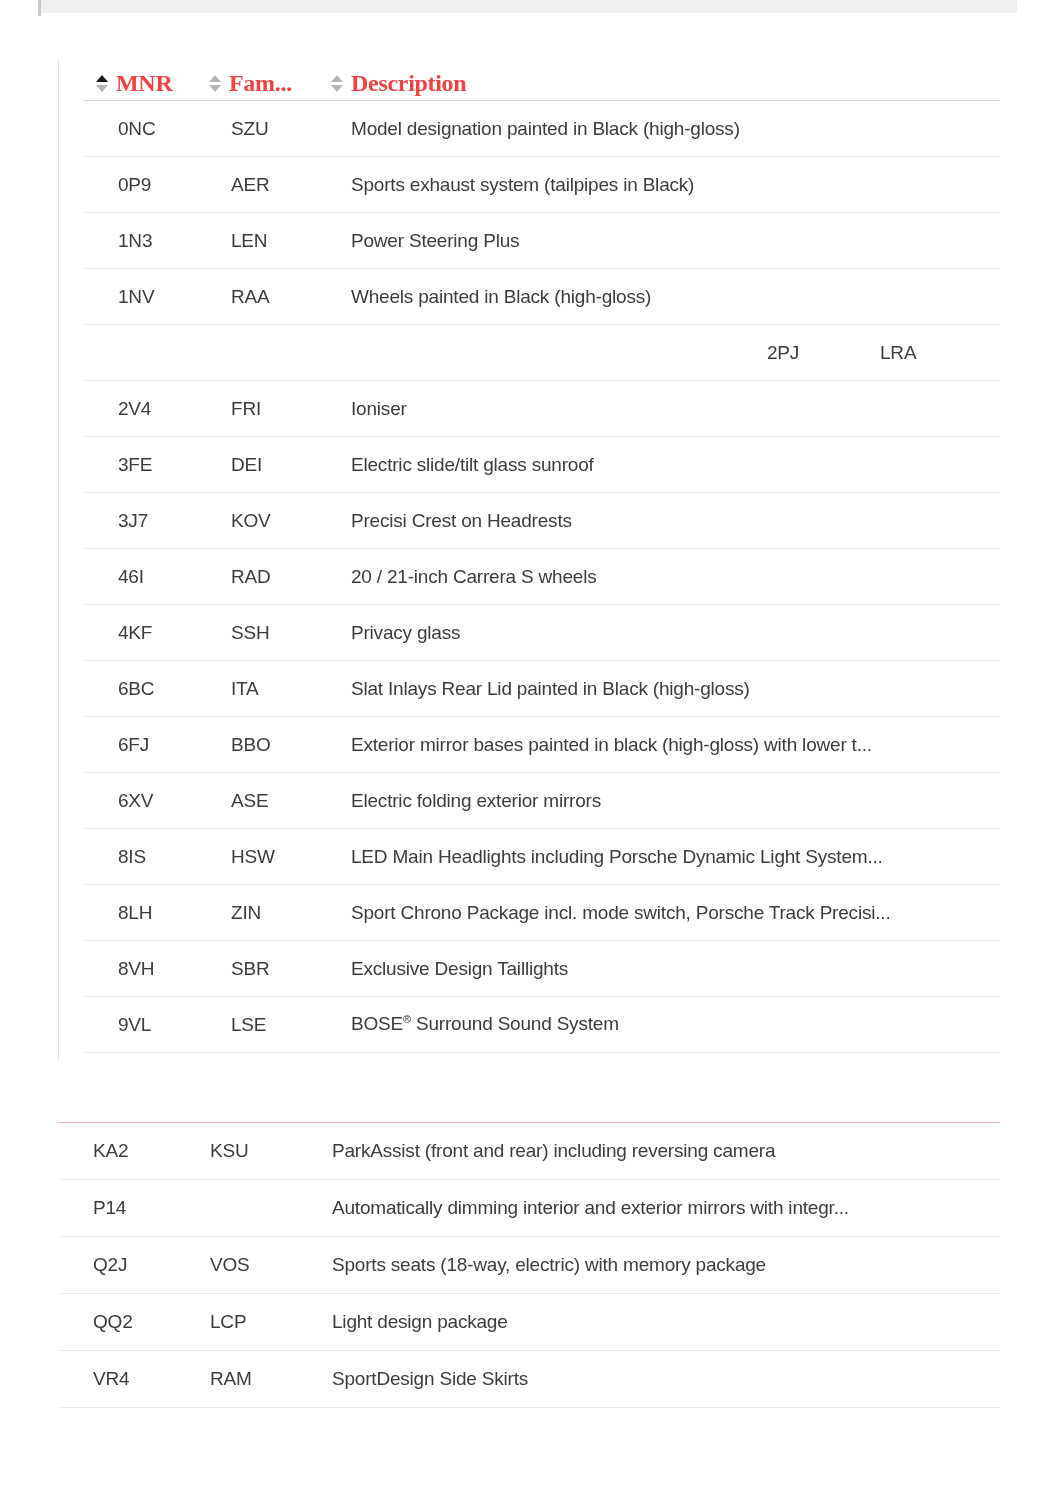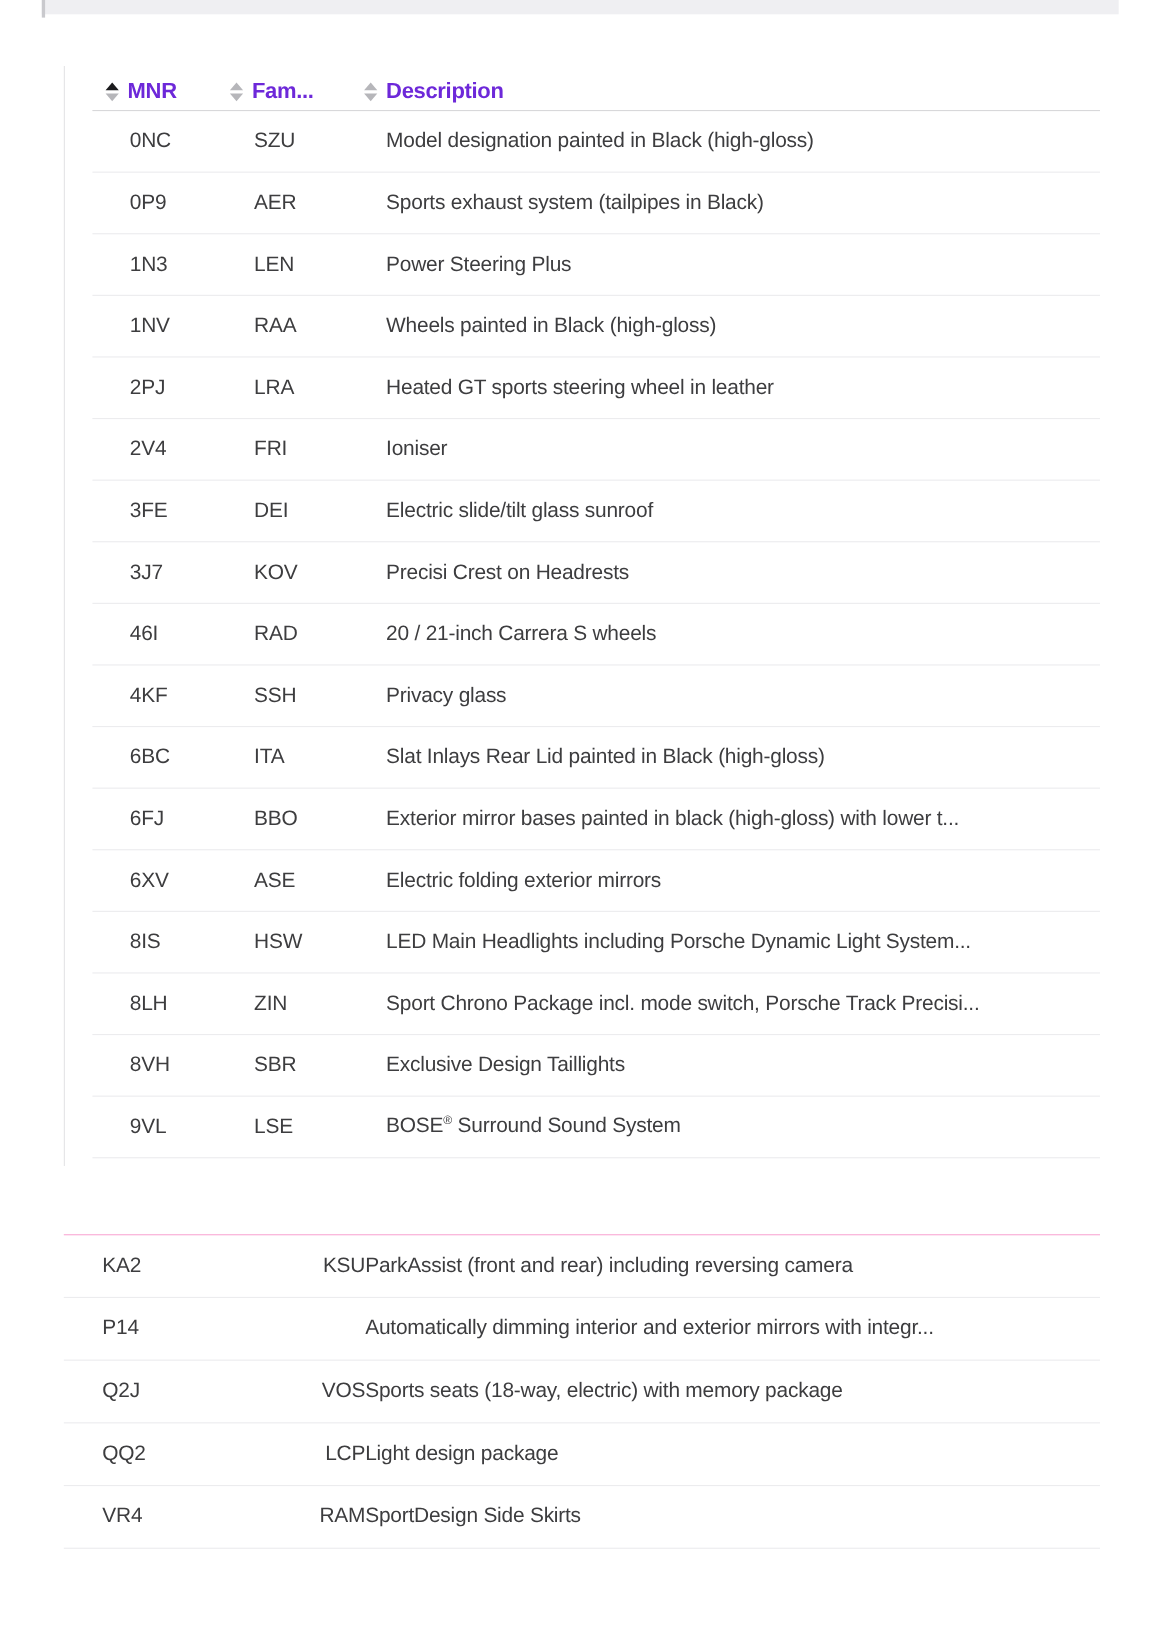--- a/index.html
+++ b/index.html
@@ -31,21 +31,21 @@
   .t1-header .hdr-rule {
     position: absolute; left: 25px; right: 0; bottom: 0; height: 1px;
     background: #d8d8da;
   }
   .hdr-cell {
     position: absolute; top: 0; height: 41px;
     display: flex; align-items: center; gap: 8px; padding-top: 5px;
     cursor: pointer;
   }
   .hdr-label {
-    font-size: 20px; font-weight: bold; color: #6d28d9; letter-spacing: -0.3px;
+    font-size: 24px; font-weight: bold; color: #ef4444; letter-spacing: -0.3px; font-family: Liberation Serif, serif;
   }
   .sort-icon { display: inline-flex; flex-direction: column; gap: 3px; width: 12px; }
   .tri-up {
     width: 0; height: 0;
     border-left: 6px solid transparent; border-right: 6px solid transparent;
     border-bottom: 7px solid #b6b6ba;
   }
   .tri-down {
     width: 0; height: 0;
     border-left: 6px solid transparent; border-right: 6px solid transparent;
@@ -68,21 +68,21 @@
   .table2 {
     position: absolute; left: 58px; top: 1122px; width: 942px;
     border-top: 1px solid #f9a8d4;
   }
   .table2 .row {
     height: 57px;
     display: flex; align-items: center;
     border-bottom: 1px solid #ececee;
   }
   .table2 .cell-mnr  { width: 152px; padding-left: 35px; }
-  .table2 .cell-fam  { width: 122px; text-align: right; }
+  .table2 .cell-fam  { width: 122px; }
   .table2 .cell-desc { flex: 1; overflow: hidden; white-space: nowrap; }
 
   .cell {
     font-size: 19px; color: #3d3d3f; letter-spacing: -0.2px;
   }
   .cell sup { font-size: 11px; vertical-align: super; }
 </style>
 </head>
 <body>
 
@@ -131,21 +131,20 @@
         <div class="cell cell-desc">Power Steering Plus</div>
       </div>
       <div class="row">
         <div class="cell cell-mnr">1NV</div>
         <div class="cell cell-fam">RAA</div>
         <div class="cell cell-desc">Wheels painted in Black (high-gloss)</div>
       </div>
       <div class="row">
         <div class="cell cell-mnr">2PJ</div>
         <div class="cell cell-fam">LRA</div>
-        <div class="cell cell-desc">Heated GT sports steering wheel in leather</div>
       </div>
       <div class="row">
         <div class="cell cell-mnr">2V4</div>
         <div class="cell cell-fam">FRI</div>
         <div class="cell cell-desc">Ioniser</div>
       </div>
       <div class="row">
         <div class="cell cell-mnr">3FE</div>
         <div class="cell cell-fam">DEI</div>
         <div class="cell cell-desc">Electric slide/tilt glass sunroof</div>

